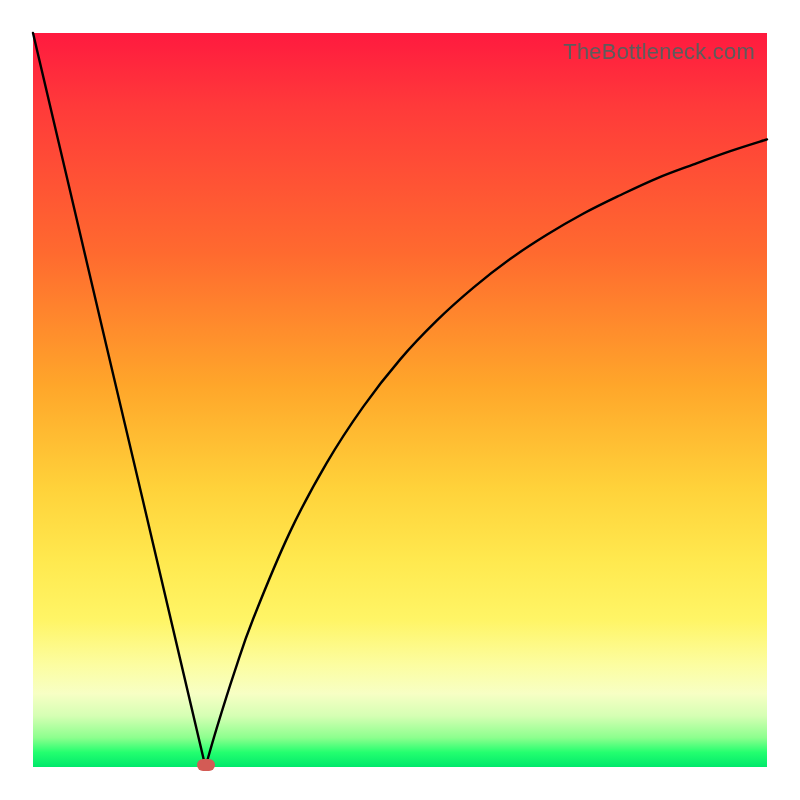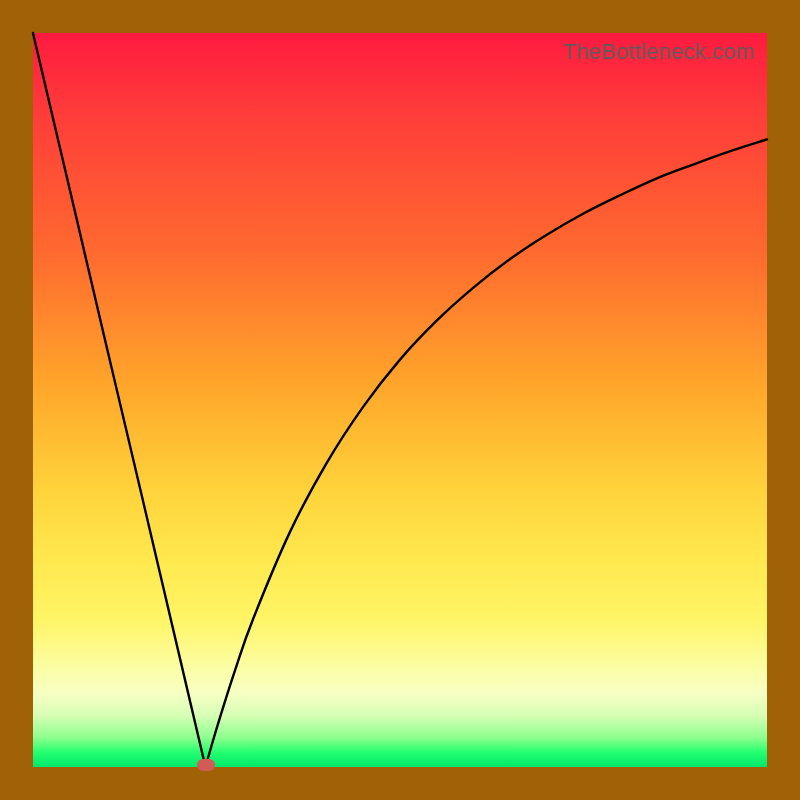--- a/index.html
+++ b/index.html
@@ -8,21 +8,21 @@
     width: 800px;
     height: 800px;
     overflow: hidden;
     background: #000;
     font-family: Arial, Helvetica, sans-serif;
   }
   .frame {
     position: relative;
     width: 800px;
     height: 800px;
-    background: #a16207;
+    background: #ffffff;
   }
   .plot-area {
     position: absolute;
     left: 33px;
     top: 33px;
     width: 734px;
     height: 734px;
     
     background: linear-gradient(
       to bottom,

